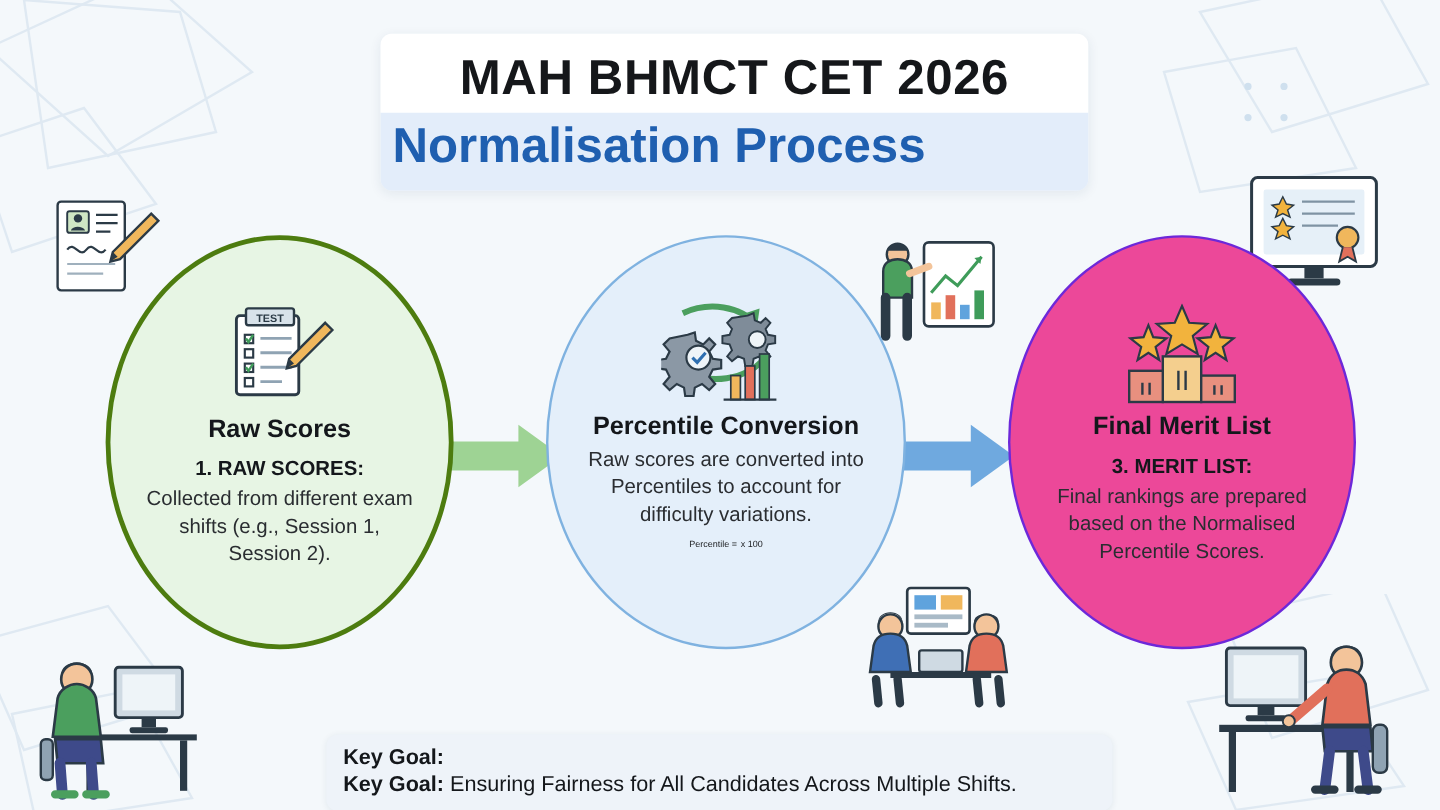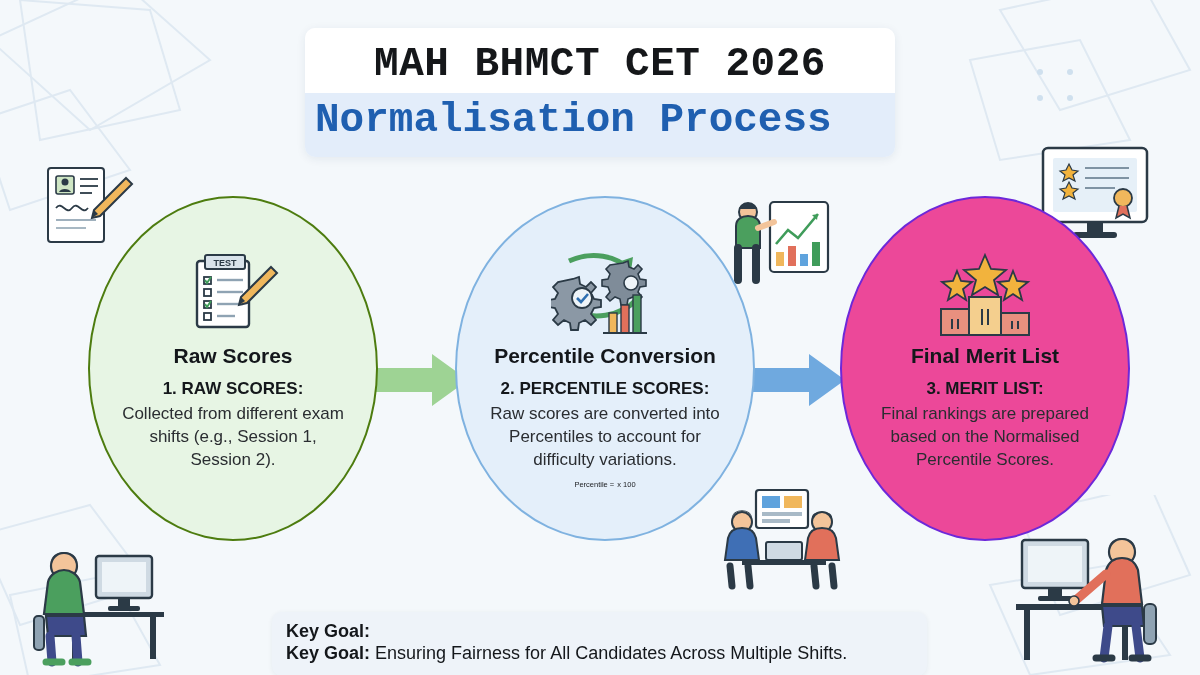--- a/index.html
+++ b/index.html
@@ -13,26 +13,25 @@
     background: #f4f8fb;
   }
 
   
   .bg-layer { position: absolute; inset: 0; overflow: hidden; }
   .bg-layer svg { position: absolute; }
 
   
   .title-block {
     position: absolute;
-    left: 305px; top: 28px;
+    left: 317px; top: 28px;
     width: 590px;
     border-radius: 10px;
     overflow: hidden;
     box-shadow: 0 2px 10px rgba(20,50,90,0.08);
-    font-family: Liberation Mono, monospace;
   }
   .title-top {
     background: #ffffff;
     text-align: center;
     padding: 13px 10px 6px;
   }
   .title-top .t {
     font-size: 41px;
     font-weight: bold;
     letter-spacing: 0.5px;
@@ -54,21 +53,21 @@
     border-radius: 50%;
     display: flex;
     flex-direction: column;
     align-items: center;
     text-align: center;
   }
   .circle-1 {
     left: 88px; top: 196px;
     width: 290px; height: 345px;
     background: #e7f5e4;
-    border: 2px solid #4d7c0f;
+    border: 4px solid #4d7c0f;
     padding-top: 52px;
   }
   .circle-2 {
     left: 455px; top: 196px;
     width: 300px; height: 345px;
     background: #e4effa;
     border: 2px solid #7fb2e0;
     padding-top: 52px;
     z-index: 3;
   }
@@ -351,21 +350,20 @@
           <path d="M26 47 l4 4 7-8" stroke="#2f6fb0" stroke-width="2.6" fill="none"></path>
         </g>
         <rect x="58" y="62" width="8" height="20" fill="#f0b75c" stroke="#2b3a46" stroke-width="1.4"></rect>
         <rect x="70" y="54" width="8" height="28" fill="#e1705b" stroke="#2b3a46" stroke-width="1.4"></rect>
         <rect x="82" y="44" width="8" height="38" fill="#4b9f5e" stroke="#2b3a46" stroke-width="1.4"></rect>
         <line x1="52" y1="82" x2="96" y2="82" stroke="#2b3a46" stroke-width="2"></line>
       </g>
     </svg>
   </div>
   <div class="circle-heading">Percentile Conversion</div>
-  <div class="circle-sub">2. PERCENTILE SCORES:</div>
   <div class="circle-body">Raw scores are converted into Percentiles to account for difficulty variations.</div>
   <div class="formula">
     <span>Percentile =</span>
     <span>x 100</span>
   </div>
 </div>
 
 <div class="circle circle-3">
   <div class="circle-icon">
     <svg width="100" height="86" viewBox="0 0 100 86">

